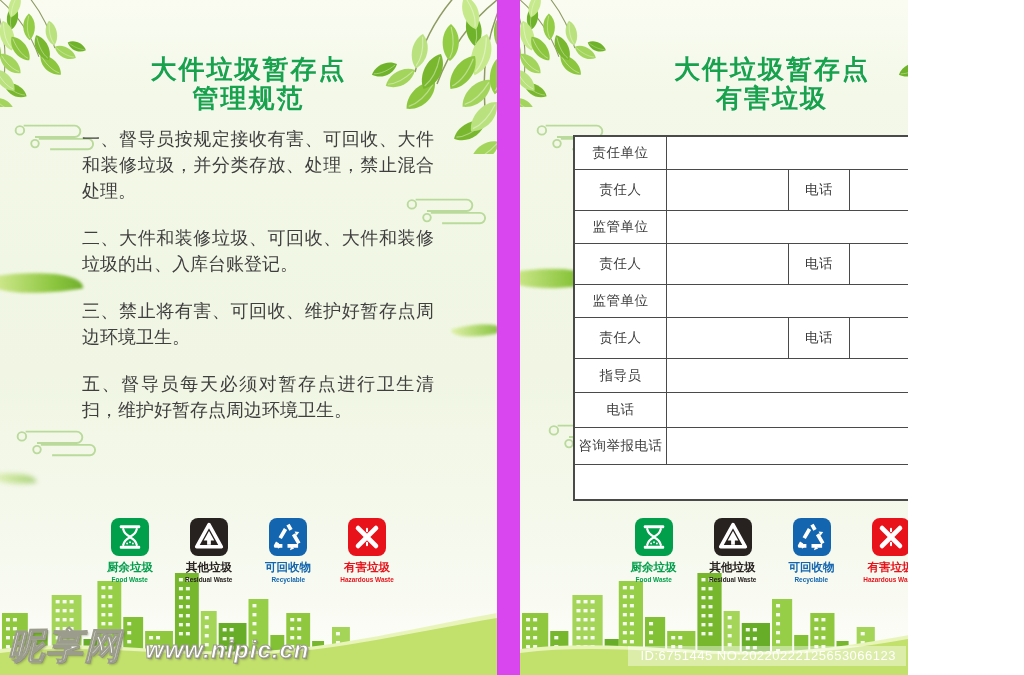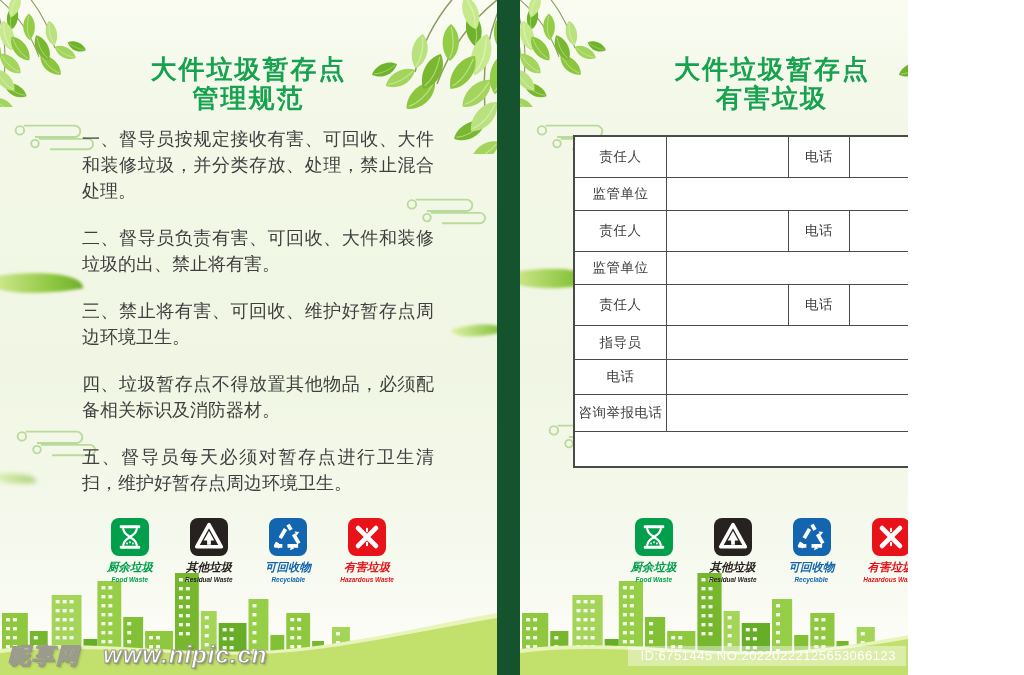--- a/index.html
+++ b/index.html
@@ -1,18 +1,18 @@
 <!DOCTYPE html>
 <html><head>
 <meta charset="utf-8">
 <style>
   * { margin:0; padding:0; box-sizing:border-box; }
   html,body { background:#ffffff; }
   body { font-family:"Liberation Sans","DejaVu Sans",sans-serif; }
-  .canvas { position:relative; width:908px; height:675px; background:#14532d; overflow:hidden; }
+  .canvas { position:relative; width:908px; height:675px; background:#d946ef; overflow:hidden; }
 
   .poster { position:absolute; top:0; height:675px; overflow:hidden;
     background:linear-gradient(180deg,#fafcf2 0%, #f3f8e8 14%, #f0f6e3 55%, #f6f9ee 82%, #fdfefa 100%); }
   .poster-left  { left:0;    width:497px; }
   .poster-right { left:520px; width:504px; }
 
   .title { position:absolute; top:55px; left:0; right:0; text-align:center;
     font-size:26px; line-height:29px; font-weight:bold; letter-spacing:2px;
     color:#18a24b; text-shadow:0 0 2px #ffffff, 0 0 2px #ffffff; z-index:5; }
 
@@ -26,21 +26,21 @@
   .t-row:last-child { border-bottom:none; }
   .t-cell { display:flex; align-items:center; justify-content:center;
     font-size:13.5px; color:#3c3c3c; letter-spacing:0.5px; }
   .t-label  { width:92px;  border-right:1.5px solid #4a4a4a; }
   .t-value  { flex:1; }
   .t-value.fixed { flex:0 0 122px; border-right:1.5px solid #4a4a4a; }
   .t-plabel { width:61px; border-right:1.5px solid #4a4a4a; }
   .t-pvalue { flex:1; }
 
   .icons-row { position:absolute; left:0; right:0; top:518px; display:flex;
-    justify-content:center; gap:21px; z-index:6;font-style:italic; }
+    justify-content:center; gap:21px; z-index:6; }
   .icon-item { display:flex; flex-direction:column; align-items:center; width:58px; }
   .badge { width:38px; height:38px; border-radius:8px; display:flex;
     align-items:center; justify-content:center; }
   .badge svg { width:34px; height:34px; display:block; }
   .icon-zh { font-size:11.5px; font-weight:bold; margin-top:4px; white-space:nowrap; }
   .icon-en { font-size:7px; font-weight:bold; margin-top:1px; white-space:nowrap; transform:scale(.92); }
 
   .skyline { position:absolute; left:0; bottom:0; width:100%; height:110px; z-index:2; }
   .skyline svg { display:block; width:100%; height:110px; }
 
@@ -49,21 +49,21 @@
   .leaves-tl { top:-8px; left:-10px; transform:scaleX(-1); }
 
   .cloud { position:absolute; z-index:1; opacity:.9; }
   .blur-leaf { position:absolute; z-index:2; background:linear-gradient(100deg,#d7ec96 5%,#8cc63f 70%,#6fae2c 100%);
     border-radius:4% 95% 4% 95%; }
 
   .watermark { position:absolute; left:8px; bottom:4px; z-index:10; color:#ffffff;
     font-style:italic; font-weight:bold; display:flex; align-items:baseline; gap:7px;
     -webkit-text-stroke:1px #9c9c8d;
     text-shadow:1px 1px 0 #8f8f80, 2px 2px 2px rgba(80,95,40,.35); }
-  .wm-name { font-size:22px; letter-spacing:2px; }
+  .wm-name { font-size:36px; letter-spacing:2px; }
   .wm-url  { font-size:24px; letter-spacing:1px;margin-left:16px; }
 
   .id-badge { position:absolute; right:2px; bottom:9px; z-index:10;
     background:rgba(255,255,255,.42); color:#ffffff; font-size:13px;
     padding:2px 10px 3px 12px; letter-spacing:.5px; }
 </style>
 </head>
 <body>
 
 <div class="canvas">
@@ -235,23 +235,22 @@
     <div class="blur-leaf" style="left:452px; top:323px; width:52px; height:15px; transform:rotate(-14deg); filter:blur(1.6px); opacity:.85;"></div>
     <div class="blur-leaf" style="left:-8px; top:472px; width:44px; height:13px; transform:rotate(-6deg); filter:blur(2.5px); opacity:.55;"></div>
 
     <div class="title">
       <div>大件垃圾暂存点</div>
       <div>管理规范</div>
     </div>
 
     <div class="rules">
         <p>一、督导员按规定接收有害、可回收、大件和装修垃圾，并分类存放、处理，禁止混合处理。</p>
-        <p>二、督导员负责有害、可回收、大件和装修垃圾的出、禁止将有害。</p>
+        <p>二、大件和装修垃圾、可回收、大件和装修垃圾的出、入库台账登记。</p>
         <p>三、禁止将有害、可回收、维护好暂存点周边环境卫生。</p>
-        <p>四、垃圾暂存点不得放置其他物品，必须配备相关标识及消防器材。</p>
         <p>五、督导员每天必须对暂存点进行卫生清扫，维护好暂存点周边环境卫生。</p>
       </div>
 
     <div class="icons-row">
         <div class="icon-item">
           <div class="badge" style="background: rgb(1, 159, 76);">
             <svg viewBox="0 0 40 40">
     <g fill="#fff">
                 <rect x="8" y="6.2" width="24" height="3.6" rx="1.2"></rect>
                 <rect x="8" y="30.2" width="24" height="3.6" rx="1.2"></rect>
@@ -594,20 +593,24 @@
     <div class="blur-leaf" style="left:444px; top:326px; width:10px; height:26px; transform:rotate(14deg); filter:blur(.4px);"></div>
     <div class="blur-leaf" style="left:452px; top:378px; width:42px; height:15px; transform:rotate(38deg); filter:blur(1px); opacity:.9;"></div>
     <div class="blur-leaf" style="left:462px; top:458px; width:64px; height:22px; transform:rotate(40deg); filter:blur(2.2px); opacity:.8;"></div>
 
     <div class="title">
       <div>大件垃圾暂存点</div>
       <div>有害垃圾</div>
     </div>
 
     <div class="resp-table">
+        <div class="t-row" style="height: 33px;">
+          <div class="t-cell t-label">责任单位</div>
+          <div class="t-cell t-value"></div>
+        </div>
         <div class="t-row" style="height: 41px;">
           <div class="t-cell t-label">责任人</div>
           <div class="t-cell t-value fixed"></div>
           <div class="t-cell t-plabel">电话</div>
           <div class="t-cell t-pvalue"></div>
         </div>
         <div class="t-row" style="height: 33px;">
           <div class="t-cell t-label">监管单位</div>
           <div class="t-cell t-value"></div>
         </div>

